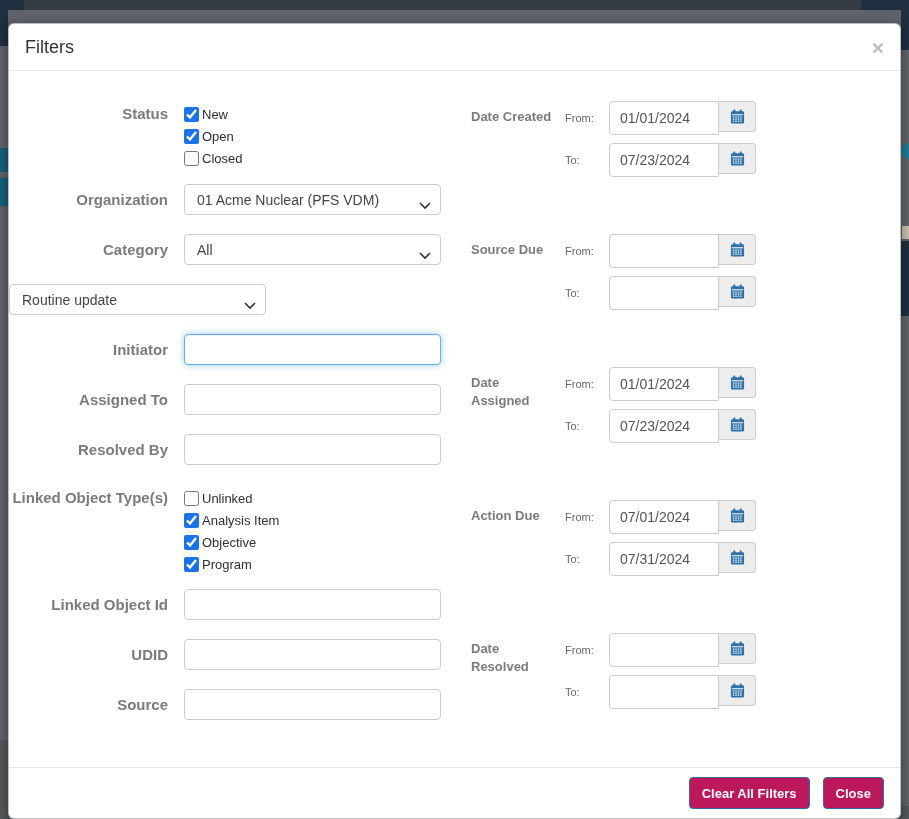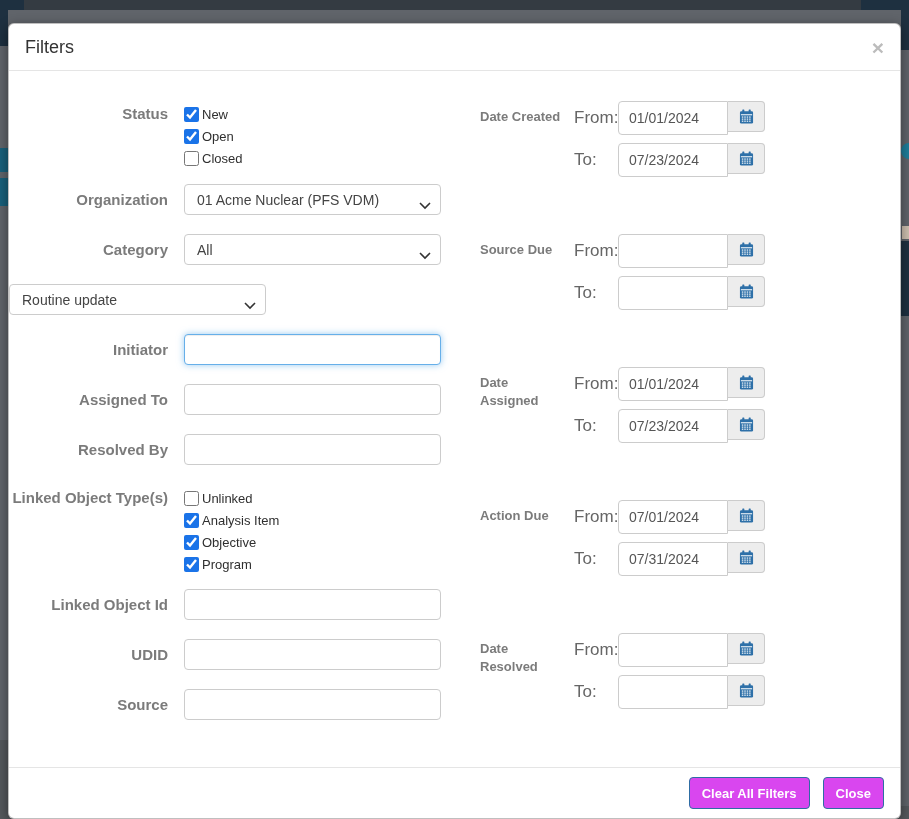--- a/index.html
+++ b/index.html
@@ -22,21 +22,21 @@
     flex:0 0 47px; padding:0 16px; border-bottom:1px solid #e5e5e5;
     display:flex; align-items:center; justify-content:space-between;
   }
   .modal-title { font-size:18px; color:#333; }
   .close-btn {
     background:none; border:0; padding:0; cursor:pointer;
     font-size:21px; font-weight:700; color:#bcbcbc; line-height:1;
   }
   .modal-body { flex:1 1 auto; display:flex; overflow:hidden; }
   .col-left  { width:454px; flex:0 0 auto; }
-  .col-right { flex:1 1 auto;margin-left:9px; }
+  .col-right { flex:1 1 auto; }
 
   
   .frow { display:flex; margin-bottom:19px; }
   .frow.first { margin-top:32px; }
   .flabel {
     width:159px; margin-right:16px; flex:0 0 auto;
     text-align:right; font-size:15px; font-weight:700; color:#7b7b7b;
     padding-top:8px; line-height:16px;
   }
   .frow.cbrow .flabel { padding-top:3px; }
@@ -66,39 +66,39 @@
 
   
   .dsection { display:flex; margin-bottom:57px; }
   .dsection.first { margin-top:30px; }
   .dlabel {
     width:102px; flex:0 0 auto; padding:7px 12px 0 8px;
     font-size:13px; font-weight:700; color:#7b7b7b; line-height:18px;
   }
   .drows { display:flex; flex-direction:column; gap:8px; }
   .drow { display:flex; align-items:center; }
-  .fromto { width:44px; flex:0 0 auto; font-size:17px; color:#666; }
+  .fromto { width:44px; flex:0 0 auto; font-size:11px; color:#666; }
   .dgroup { display:flex; width:147px; }
   .dgroup input {
     width:110px; height:31px; border:1px solid #ccc; border-radius:4px 0 0 4px;
     padding:16px 10px; font-size:14px; color:#555; font-family:inherit;
   }
   .cal-btn {
     width:37px; height:31px; background:#ededed; border:1px solid #ccc; border-left:0;
     border-radius:0 4px 4px 0; display:flex; align-items:center; justify-content:center;
     cursor:pointer; padding:0;
   }
 
   
   .modal-footer {
     flex:0 0 51px; border-top:1px solid #e5e5e5; padding:0 16px;
     display:flex; align-items:center; justify-content:flex-end; gap:13px;
   }
   .btn {
-    background:#d946ef; border:1px solid #2e6da4; color:#fff;
+    background:#be185d; border:1px solid #2e6da4; color:#fff;
     font-family:inherit; font-size:13px; font-weight:700;
     height:32px; padding:0 12px; border-radius:4px; cursor:pointer;
   }
 </style>
 </head>
 <body>
 
 <div class="bg-frag" style="left:0;top:0;width:909px;height:10px;background:#343b42;"></div>
 <div class="bg-frag" style="left:0;top:0;width:24px;height:10px;background:#1e3040;"></div>
 <div class="bg-frag" style="left:861px;top:0;width:48px;height:10px;background:#1e3040;"></div>

